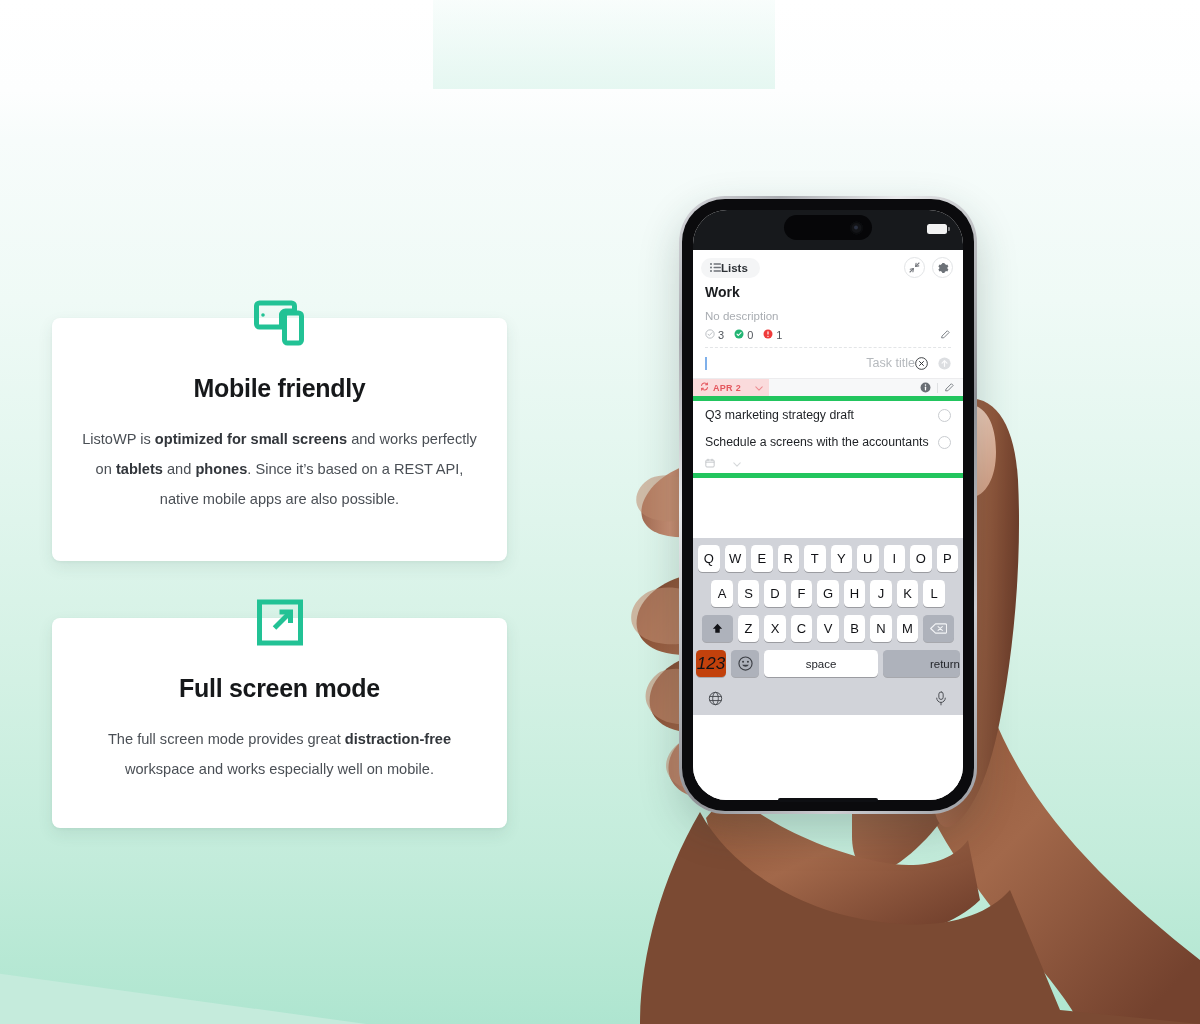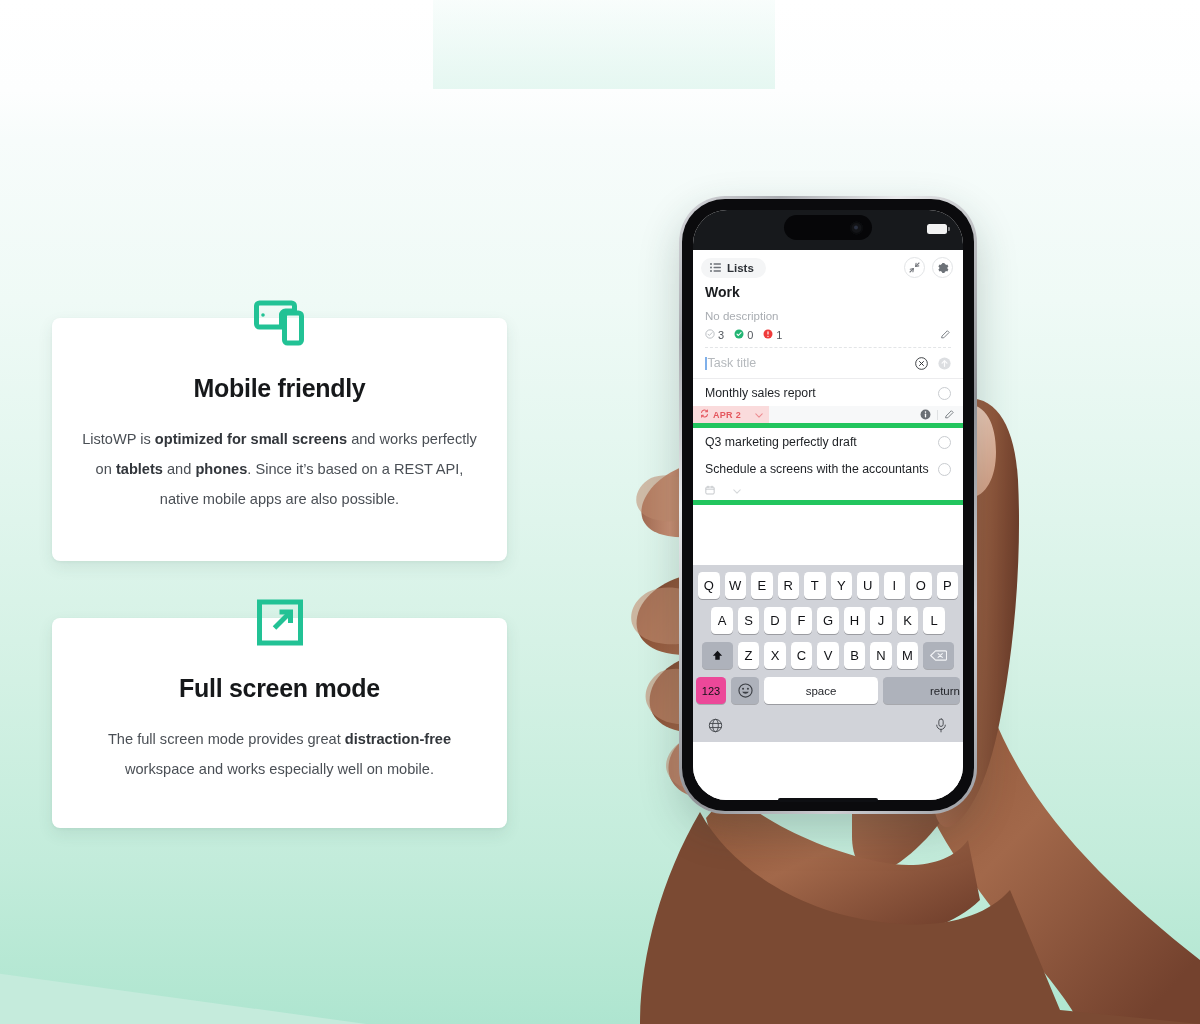--- a/index.html
+++ b/index.html
@@ -144,21 +144,21 @@
 
   
   .app { position: relative; background: #fff; height: 100%; }
 
   .app-topbar {
     display: flex; align-items: center;
     padding: 7px 10px 5px 8px;
     height: 33px;
   }
   .lists-pill {
-    display: inline-flex; align-items: center; gap: 6px;
+    display: inline-flex; align-items: center; 
     background: #f4f5f6;
     border-radius: 14px;
     padding: 4px 12px 4px 9px;
     font-size: 11.5px; font-weight: 700; color: #2d3136;
   }
   .topbar-spacer { flex: 1; }
   .round-btn {
     width: 21px; height: 21px; border-radius: 50%;
     border: 1px solid #e2e4e6;
     display: inline-flex; align-items: center; justify-content: center;
@@ -181,21 +181,21 @@
 
   .task-input-row {
     display: flex; align-items: center;
     padding: 8px 12px;
     border-bottom: 1px solid #ececee;
     position: relative;
   }
   .caret {
     width: 1.5px; height: 13px; background: #7fb0ea; margin-right: 1px;
   }
-  .task-input-placeholder { font-size: 12.5px; color: #b5b9bd; flex: 1; }
+  .task-input-placeholder { font-size: 12.5px; color: #b5b9bd; flex: 1; text-align: right; }
   .clear-btn { margin-right: 10px; display: inline-flex; }
   .add-btn { display: inline-flex; }
 
   .task-row {
     display: flex; align-items: center;
     padding: 7px 12px 6px 12px;
     font-size: 12.3px; color: #1e2125;
     justify-content: space-between;
   }
   .task-check {
@@ -238,21 +238,21 @@
     height: 27px;
     min-width: 21.5px;
     display: flex; align-items: center; justify-content: center;
     font-size: 13px; color: #111216;
     box-shadow: 0 1px 0 rgba(0,0,0,0.26);
     flex: none;
   }
   .kb-row.r2 { padding: 0 11px; }
   .kb-row.r3 { padding: 0 0px; }
   .key.wide { min-width: 31px; background: #aeb2bb; box-shadow: 0 1px 0 rgba(0,0,0,0.2); }
-  .key.num { min-width: 30px; background: #ec4899; font-size: 11px; font-weight: 500; box-shadow: 0 1px 0 rgba(0,0,0,0.2); }
+  .key.num { min-width: 30px; background: #c2410c; font-size: 17px; font-weight: 500; box-shadow: 0 1px 0 rgba(0,0,0,0.2); font-style: italic; }
   .key.emoji { min-width: 28px; background: #aeb2bb; box-shadow: 0 1px 0 rgba(0,0,0,0.2); }
   .key.space { flex: 1; font-size: 11.5px; color: #24262b; }
   .key.return { min-width: 63px; background: #aeb2bb; font-size: 11.5px; color: #24262b; box-shadow: 0 1px 0 rgba(0,0,0,0.2); padding-left: 47px; }
   .kb-bottom {
     display: flex; align-items: center; justify-content: space-between;
     padding: 1px 12px 0 12px; height: 30px;
   }
   .home-indicator {
     position: absolute; left: 50%; bottom: 9px; transform: translateX(-50%);
     width: 100px; height: 4px; border-radius: 3px; background: #0e0f12;
@@ -445,24 +445,20 @@
               </svg>
             </span>
             <span class="add-btn">
               <svg width="13" height="13" viewBox="0 0 16 16" xmlns="http://www.w3.org/2000/svg">
                 <circle cx="8" cy="8" r="7.5" fill="#dcdee1"></circle>
                 <path d="M8 11.5 L8 4.5 M5 7.5 L8 4.5 L11 7.5" fill="none" stroke="#fbfbfc" stroke-width="1.5" stroke-linecap="round" stroke-linejoin="round"></path>
               </svg>
             </span>
           </div>
 
-          <div class="task-row">
-            <span>Monthly sales report</span>
-            <span class="task-check"></span>
-          </div>
           <div class="meta-row shaded">
             <span class="date-chip chip-red">
               <span>
                 <svg width="9" height="9" viewBox="0 0 12 12" xmlns="http://www.w3.org/2000/svg">
                   <path d="M2 4.5 A4 4 0 0 1 9.4 3.3" fill="none" stroke="#e4575e" stroke-width="1.4" stroke-linecap="round"></path>
                   <path d="M9.8 1.2 L9.8 3.6 L7.4 3.6" fill="none" stroke="#e4575e" stroke-width="1.4" stroke-linecap="round" stroke-linejoin="round"></path>
                   <path d="M10 7.5 A4 4 0 0 1 2.6 8.7" fill="none" stroke="#e4575e" stroke-width="1.4" stroke-linecap="round"></path>
                   <path d="M2.2 10.8 L2.2 8.4 L4.6 8.4" fill="none" stroke="#e4575e" stroke-width="1.4" stroke-linecap="round" stroke-linejoin="round"></path>
                 </svg>
               </span>
@@ -484,21 +480,21 @@
               <span class="meta-sep"></span>
               <span>
                 <svg width="11" height="11" viewBox="0 0 14 14" xmlns="http://www.w3.org/2000/svg">
                   <path d="M2 11.2 L2.6 9 L9.4 2.2 L11.6 4.4 L4.8 11.2 Z" fill="none" stroke="#6a6f75" stroke-width="1.1" stroke-linejoin="round"></path>
                 </svg>
               </span>
             </span>
           </div>
 
           <div class="task-row">
-            <span>Q3 marketing perfectly draft</span>
+            <span>Q3 marketing strategy draft</span>
             <span class="task-check"></span>
           </div>
 
           <div class="task-row">
             <span>Schedule a screens with the accountants</span>
             <span class="task-check"></span>
           </div>
           <div class="meta-row">
             <span class="date-chip chip-plain">
               <span>

